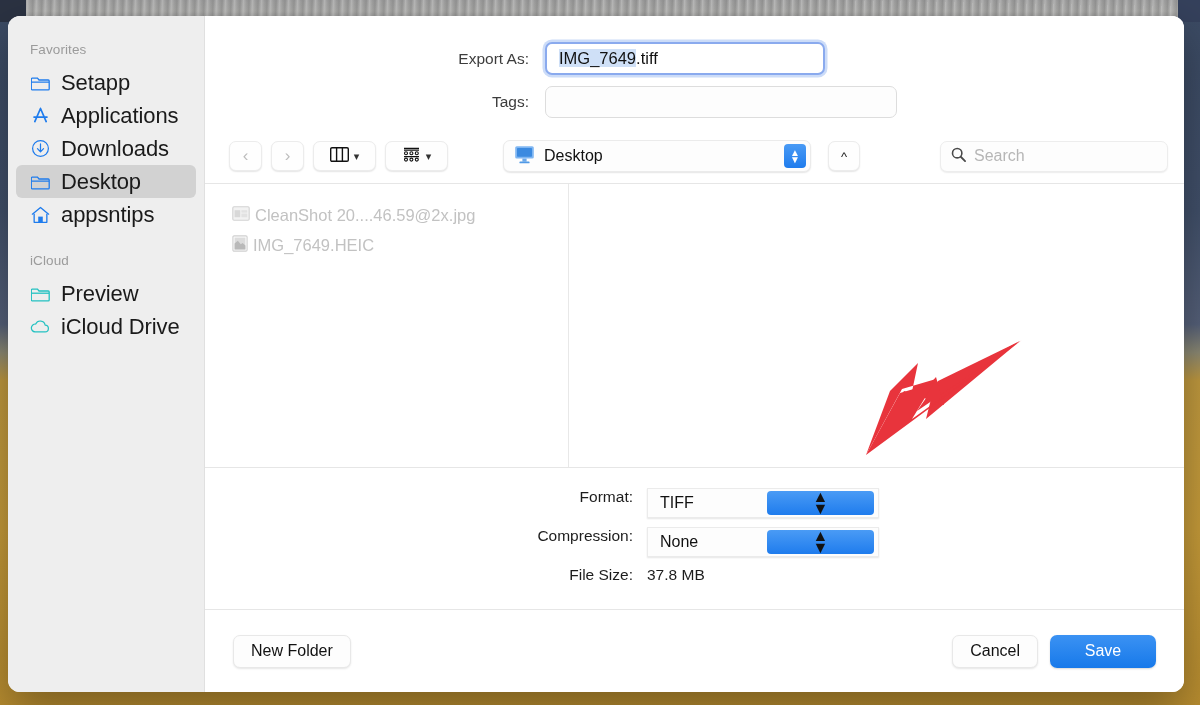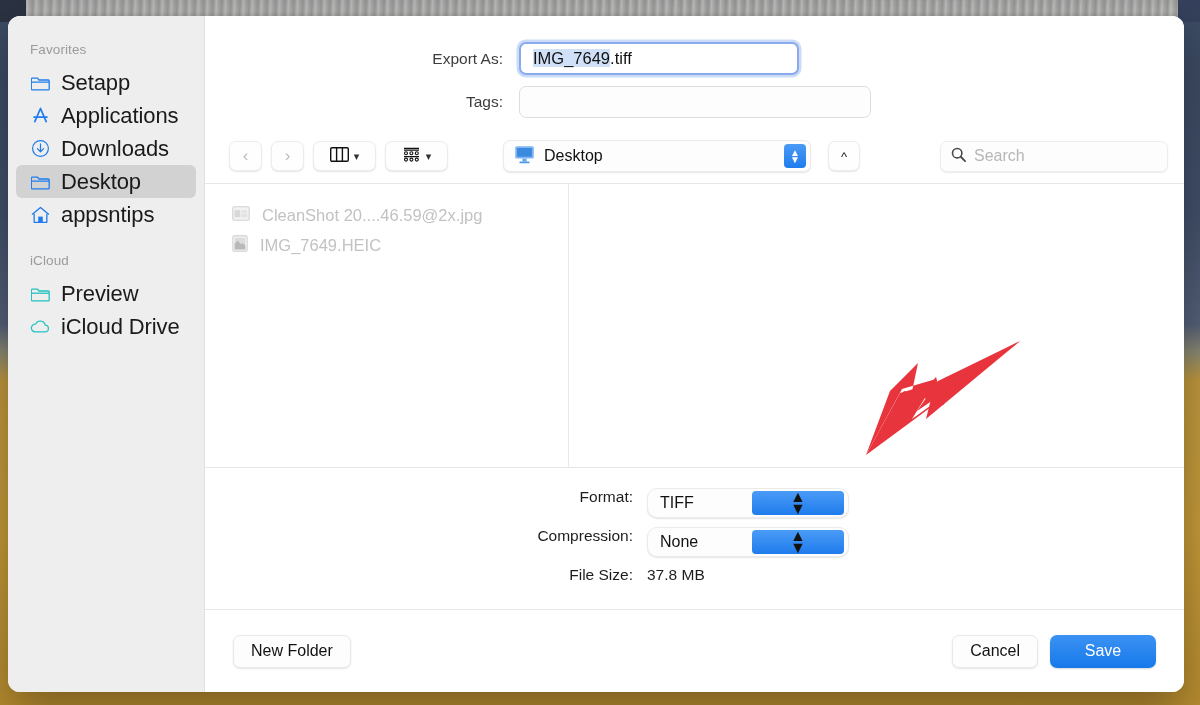--- a/index.html
+++ b/index.html
@@ -63,21 +63,21 @@
   .side-ico svg { display: block; }
   .side-gap { height: 22px; }
 
   
   #pane { flex: 1; display: flex; flex-direction: column; position: relative; background: #ffffff; }
 
   
   #form { padding: 26px 0 0 0; }
   .frow { display: flex; align-items: center; margin-bottom: 11px; }
   .flabel {
-    width: 314px; text-align: right; padding-right: 16px;
+    width: 340px; text-align: right; padding-right: 16px;
     font-size: 15.5px; color: #3d3d3d;
   }
   #name-field {
     width: 280px; height: 33px; border-radius: 7px;
     border: 2px solid #8aaaee; background: #fff;
     display: flex; align-items: center; padding: 0 12px;
     box-shadow: 0 0 0 2.5px rgba(100,150,235,.33);
   }
   #name-text { font-size: 16.5px; color: #111; white-space: nowrap; }
   #name-text .sel { background: #cfe0f7; }
@@ -127,29 +127,29 @@
   }
   #search-input::placeholder { color: #b6b6b6; }
 
   
   #browser {
     flex: 1; display: flex; border-top: 1px solid #e6e6e6; border-bottom: 1px solid #e6e6e6;
     min-height: 0;
   }
   #col1 { width: 364px; flex: 0 0 364px; border-right: 1px solid #e8e8e8; padding-top: 16px; }
   #col2 { flex: 1; }
-  .file-row { display: flex; align-items: center; gap: 12px; height: 30px; padding-left: 27px; }
+  .file-row { display: flex; align-items: center; gap: 5px; height: 30px; padding-left: 27px; }
   .file-name { font-size: 16.5px; color: #c2c2c2; white-space: nowrap; }
 
   
   #options { padding: 20px 0 16px 0; border-bottom: 1px solid #e6e6e6; }
   .orow { display: flex; margin-bottom: 9px; }
   .olabel { width: 442px; text-align: right; padding-right: 14px; font-size: 15.5px; color: #1d1d1d; }
   .opop {
-    width: 202px; height: 30px; border-radius: 10px;
+    width: 232px; height: 30px; border-radius: 0;
     background: #fdfdfd; border: 1px solid #ebebeb;
     display: flex; align-items: center; padding: 0 4px 0 12px;
     box-shadow: 0 1px 1.5px rgba(0,0,0,.10);
   }
   .opop span { flex: 1; font-size: 16px; color: #111; }
   .ovalue { font-size: 15.5px; color: #1d1d1d; }
 
   
   #footer { height: 82px; display: flex; align-items: center; padding: 0 28px; }
   .btn {

